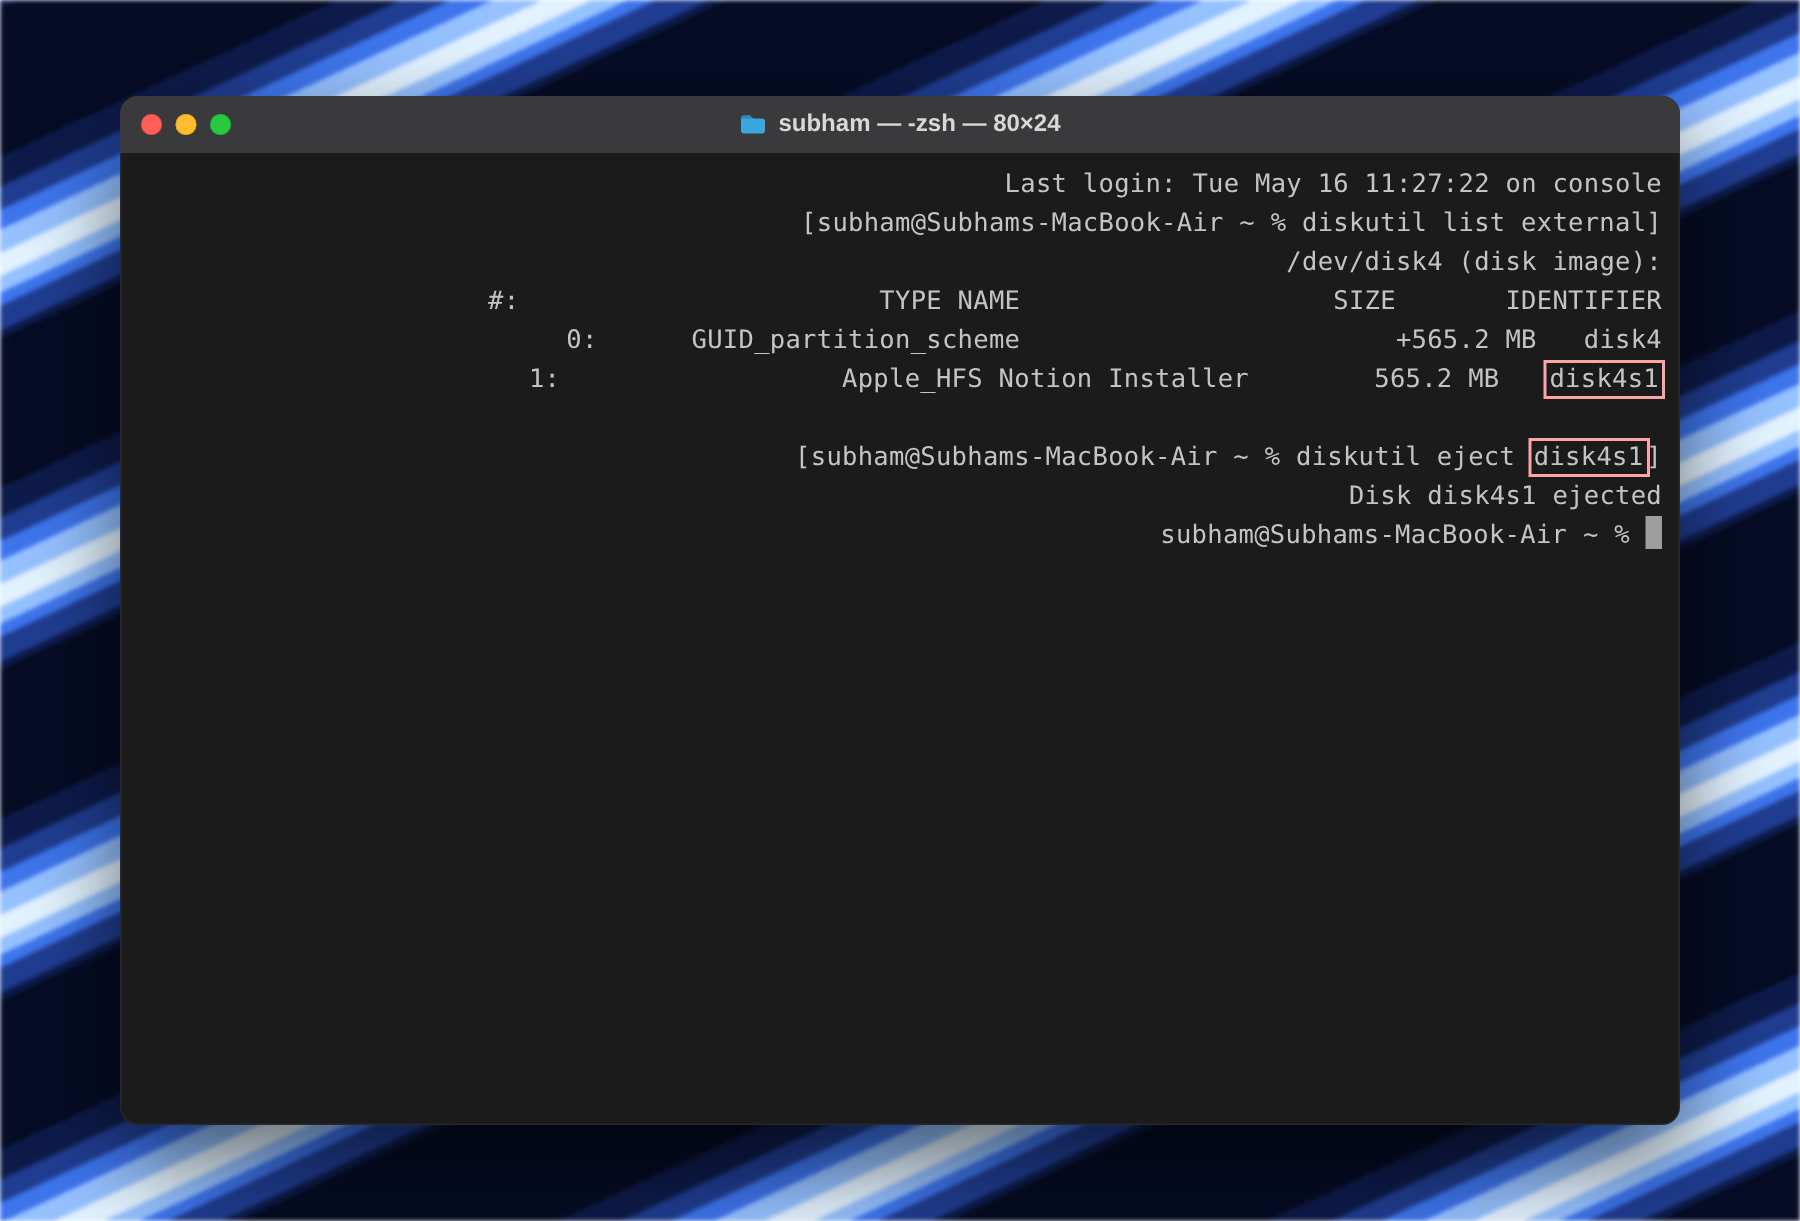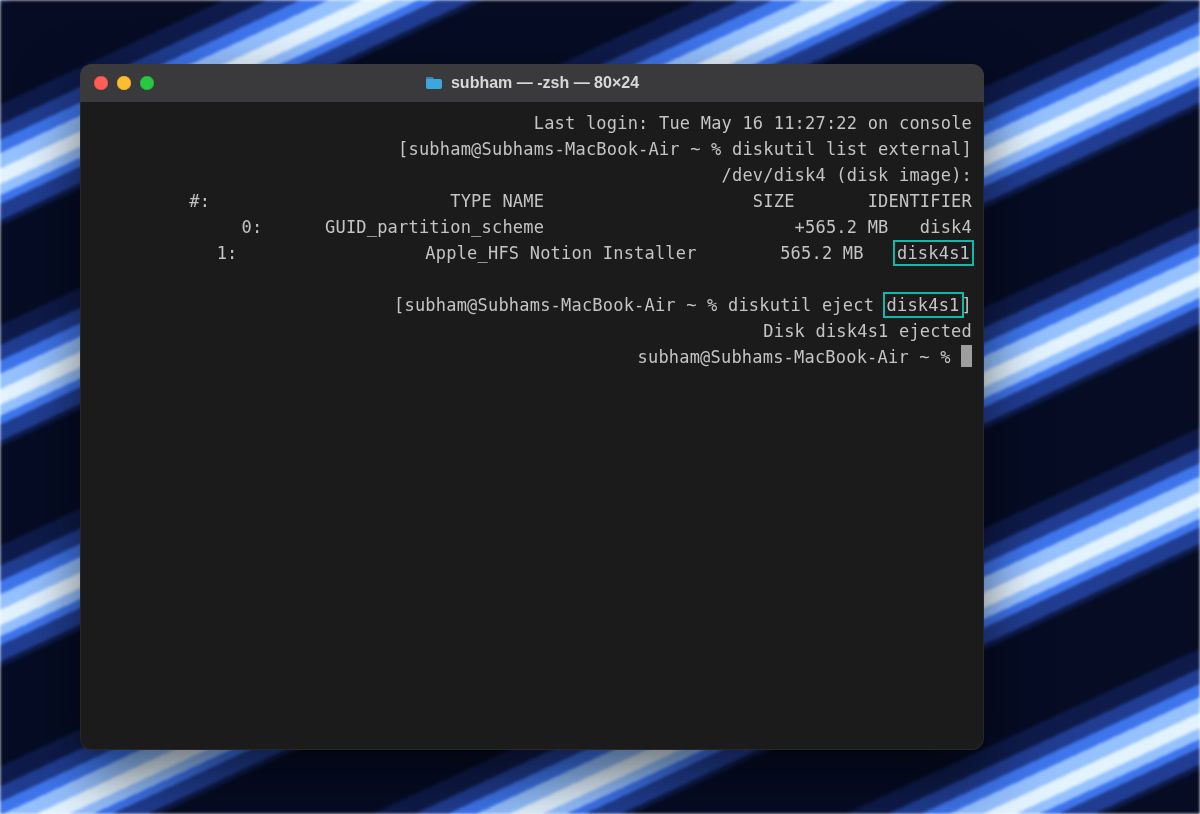--- a/index.html
+++ b/index.html
@@ -43,21 +43,21 @@
         #050b22 200px
       );
     filter: blur(1.5px) brightness(1.05);
   }
 
   
   .window {
     position: absolute;
     left: 80px;
     top: 64px;
-    width: 904px;
+    width: 1040px;
     height: 686px;
     background: #1b1b1c;
     border-radius: 12px;
     box-shadow: 0 25px 60px rgba(0,0,0,0.55), 0 0 0 1px rgba(255,255,255,0.06) inset;
     overflow: hidden;
     display: flex;
     flex-direction: column;
   }
 
   .titlebar {
@@ -106,21 +106,21 @@
     font-family: "SF Mono", Menlo, Consolas, monospace;
     font-size:17px;
     line-height:26px;
     letter-spacing:0.2px;
     white-space:pre;
     overflow:hidden;
   }
 
   .bracket { color:#c4c4c4; }
   .hl {
-    border:2px solid #14b8a6;
+    border:2px solid #fca5a5;
     padding:0 2px;
     margin:-2px -2px;
     display:inline-block;
     line-height:22px;
   }
   .cursor {
     display:inline-block;
     width:11px;
     height:22px;
     background:#9e9e9e;

